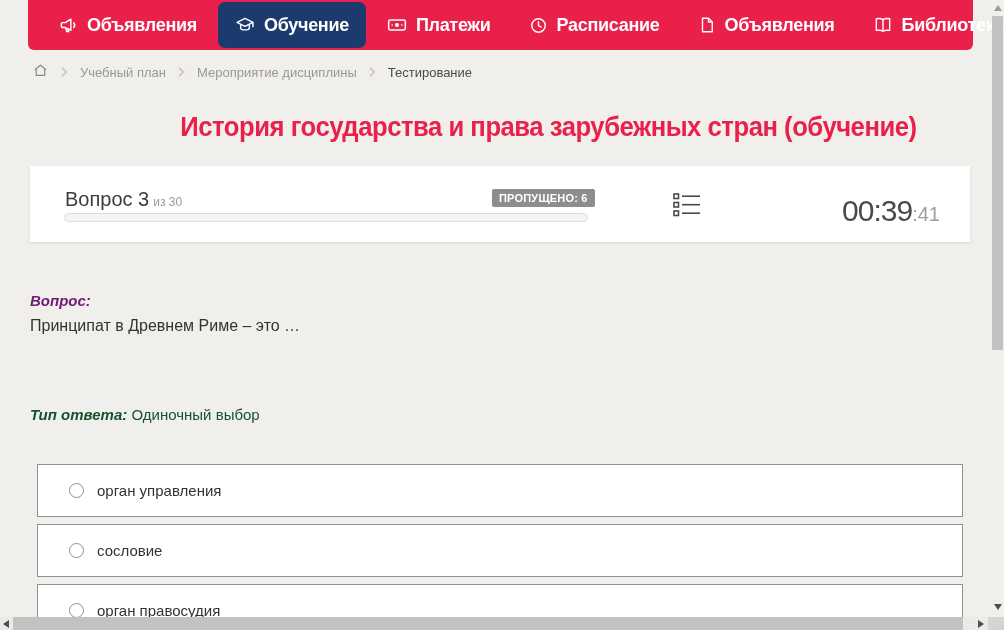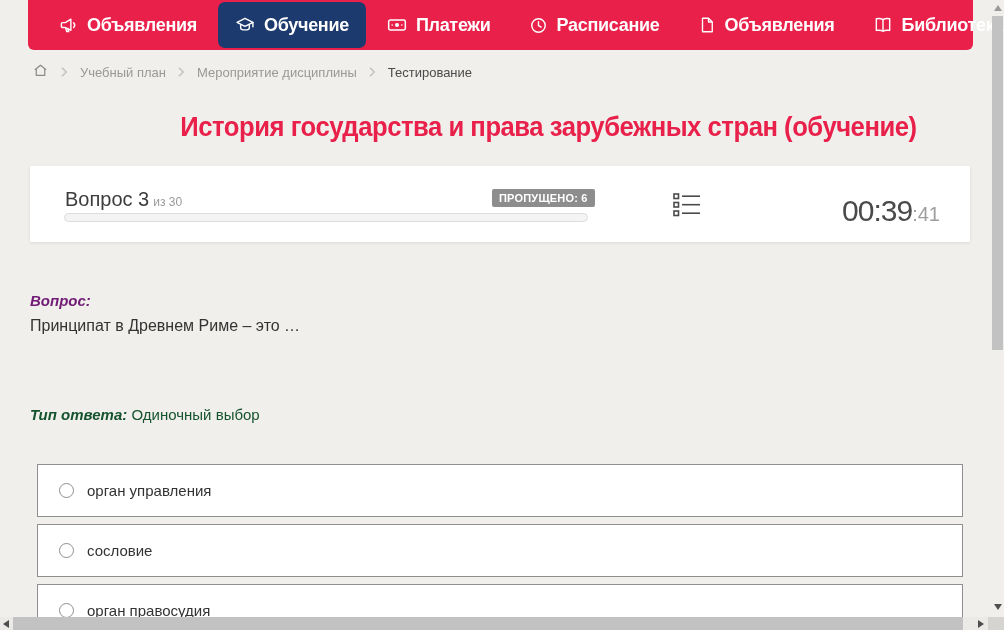--- a/index.html
+++ b/index.html
@@ -47,21 +47,21 @@
   .q-label{position:absolute;left:30px;top:292px;font-size:15px;font-weight:bold;
     font-style:italic;color:#701a75;}
   .q-text{position:absolute;left:30px;top:317px;font-size:16px;color:#333;}
   .q-type{position:absolute;left:30px;top:378px;font-size:15px;color:#14532d;margin-top:28px;}
   .q-type b{font-style:italic;}
 
   
   .answers{position:absolute;left:37px;top:464px;width:926px;}
   .answer-row{position:relative;box-sizing:border-box;width:926px;height:53px;
     margin-bottom:7px;background:#fff;border:1px solid #8f8f8f;display:flex;
-    align-items:center;cursor:pointer;}
+    align-items:center;cursor:pointer;padding-left:10px;}
   .radio{box-sizing:border-box;width:15px;height:15px;border:1px solid #8f8f8f;
     border-radius:50%;margin-left:21px;background:#fff;flex:0 0 auto;}
   .answer-label{margin-left:13px;font-size:15px;color:#333;}
 
   
   .vscroll{position:absolute;right:0;top:0;width:14px;height:617px;z-index:30;}
   .vscroll .thumb{position:absolute;right:1px;top:16px;width:11px;height:334px;background:#c2c2c2;}
   .tri{width:0;height:0;position:absolute;}
   .tri-up{left:4px;top:5px;border-left:4px solid transparent;border-right:4px solid transparent;
     border-bottom:6px solid #9a9a9a;}

